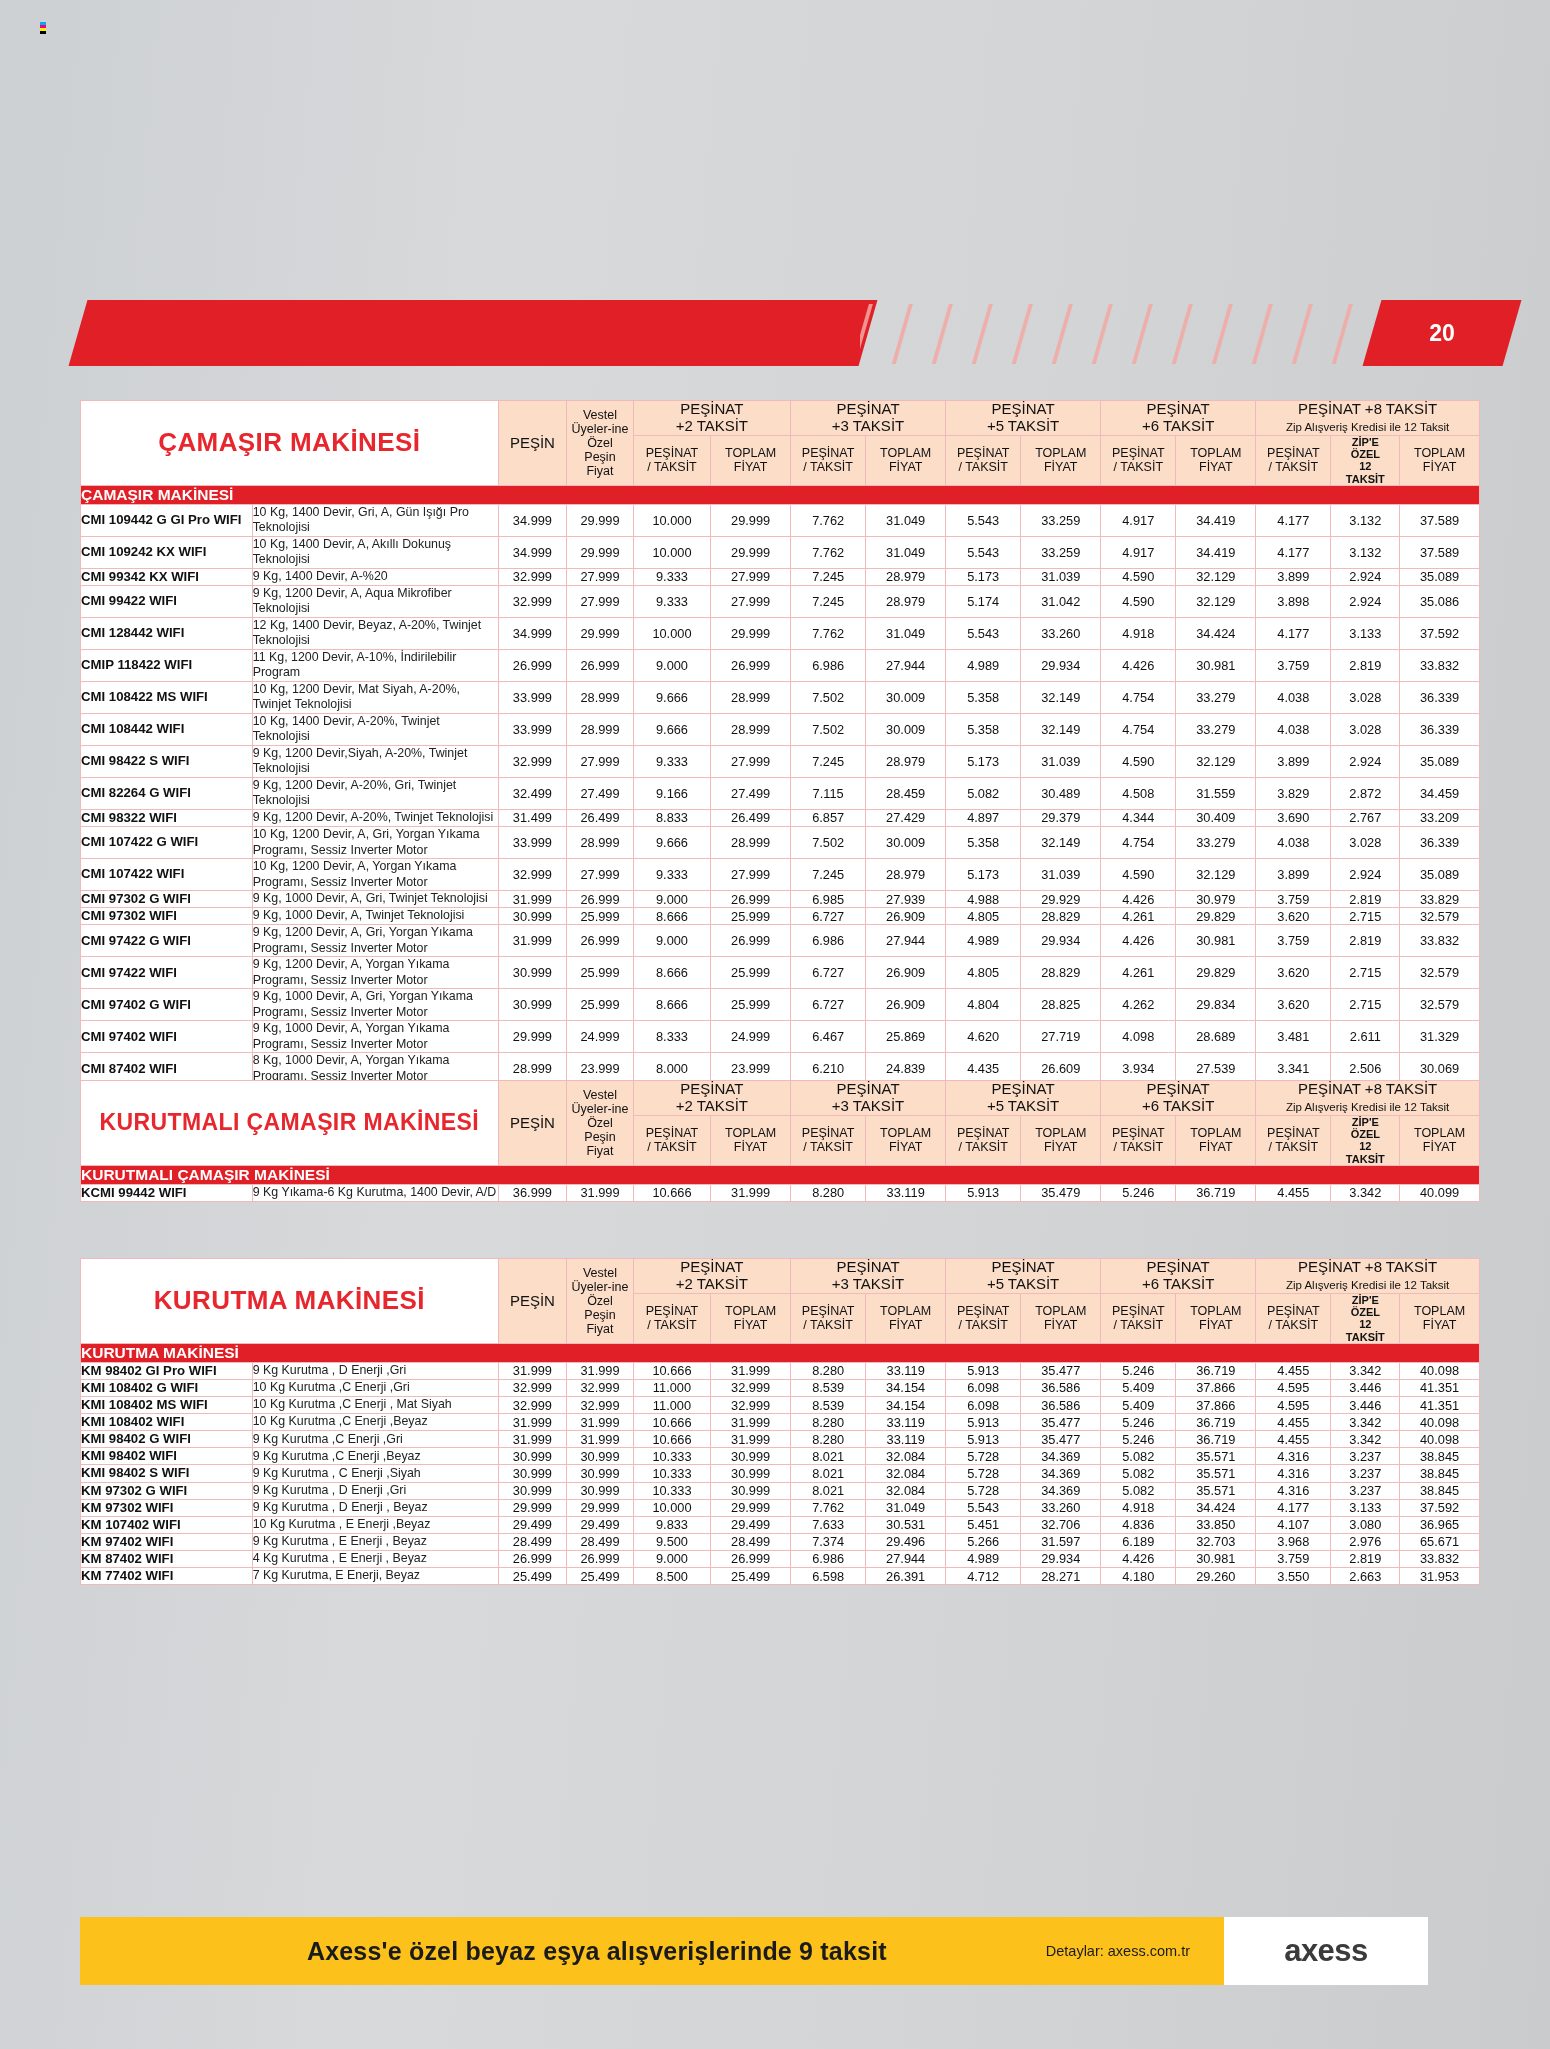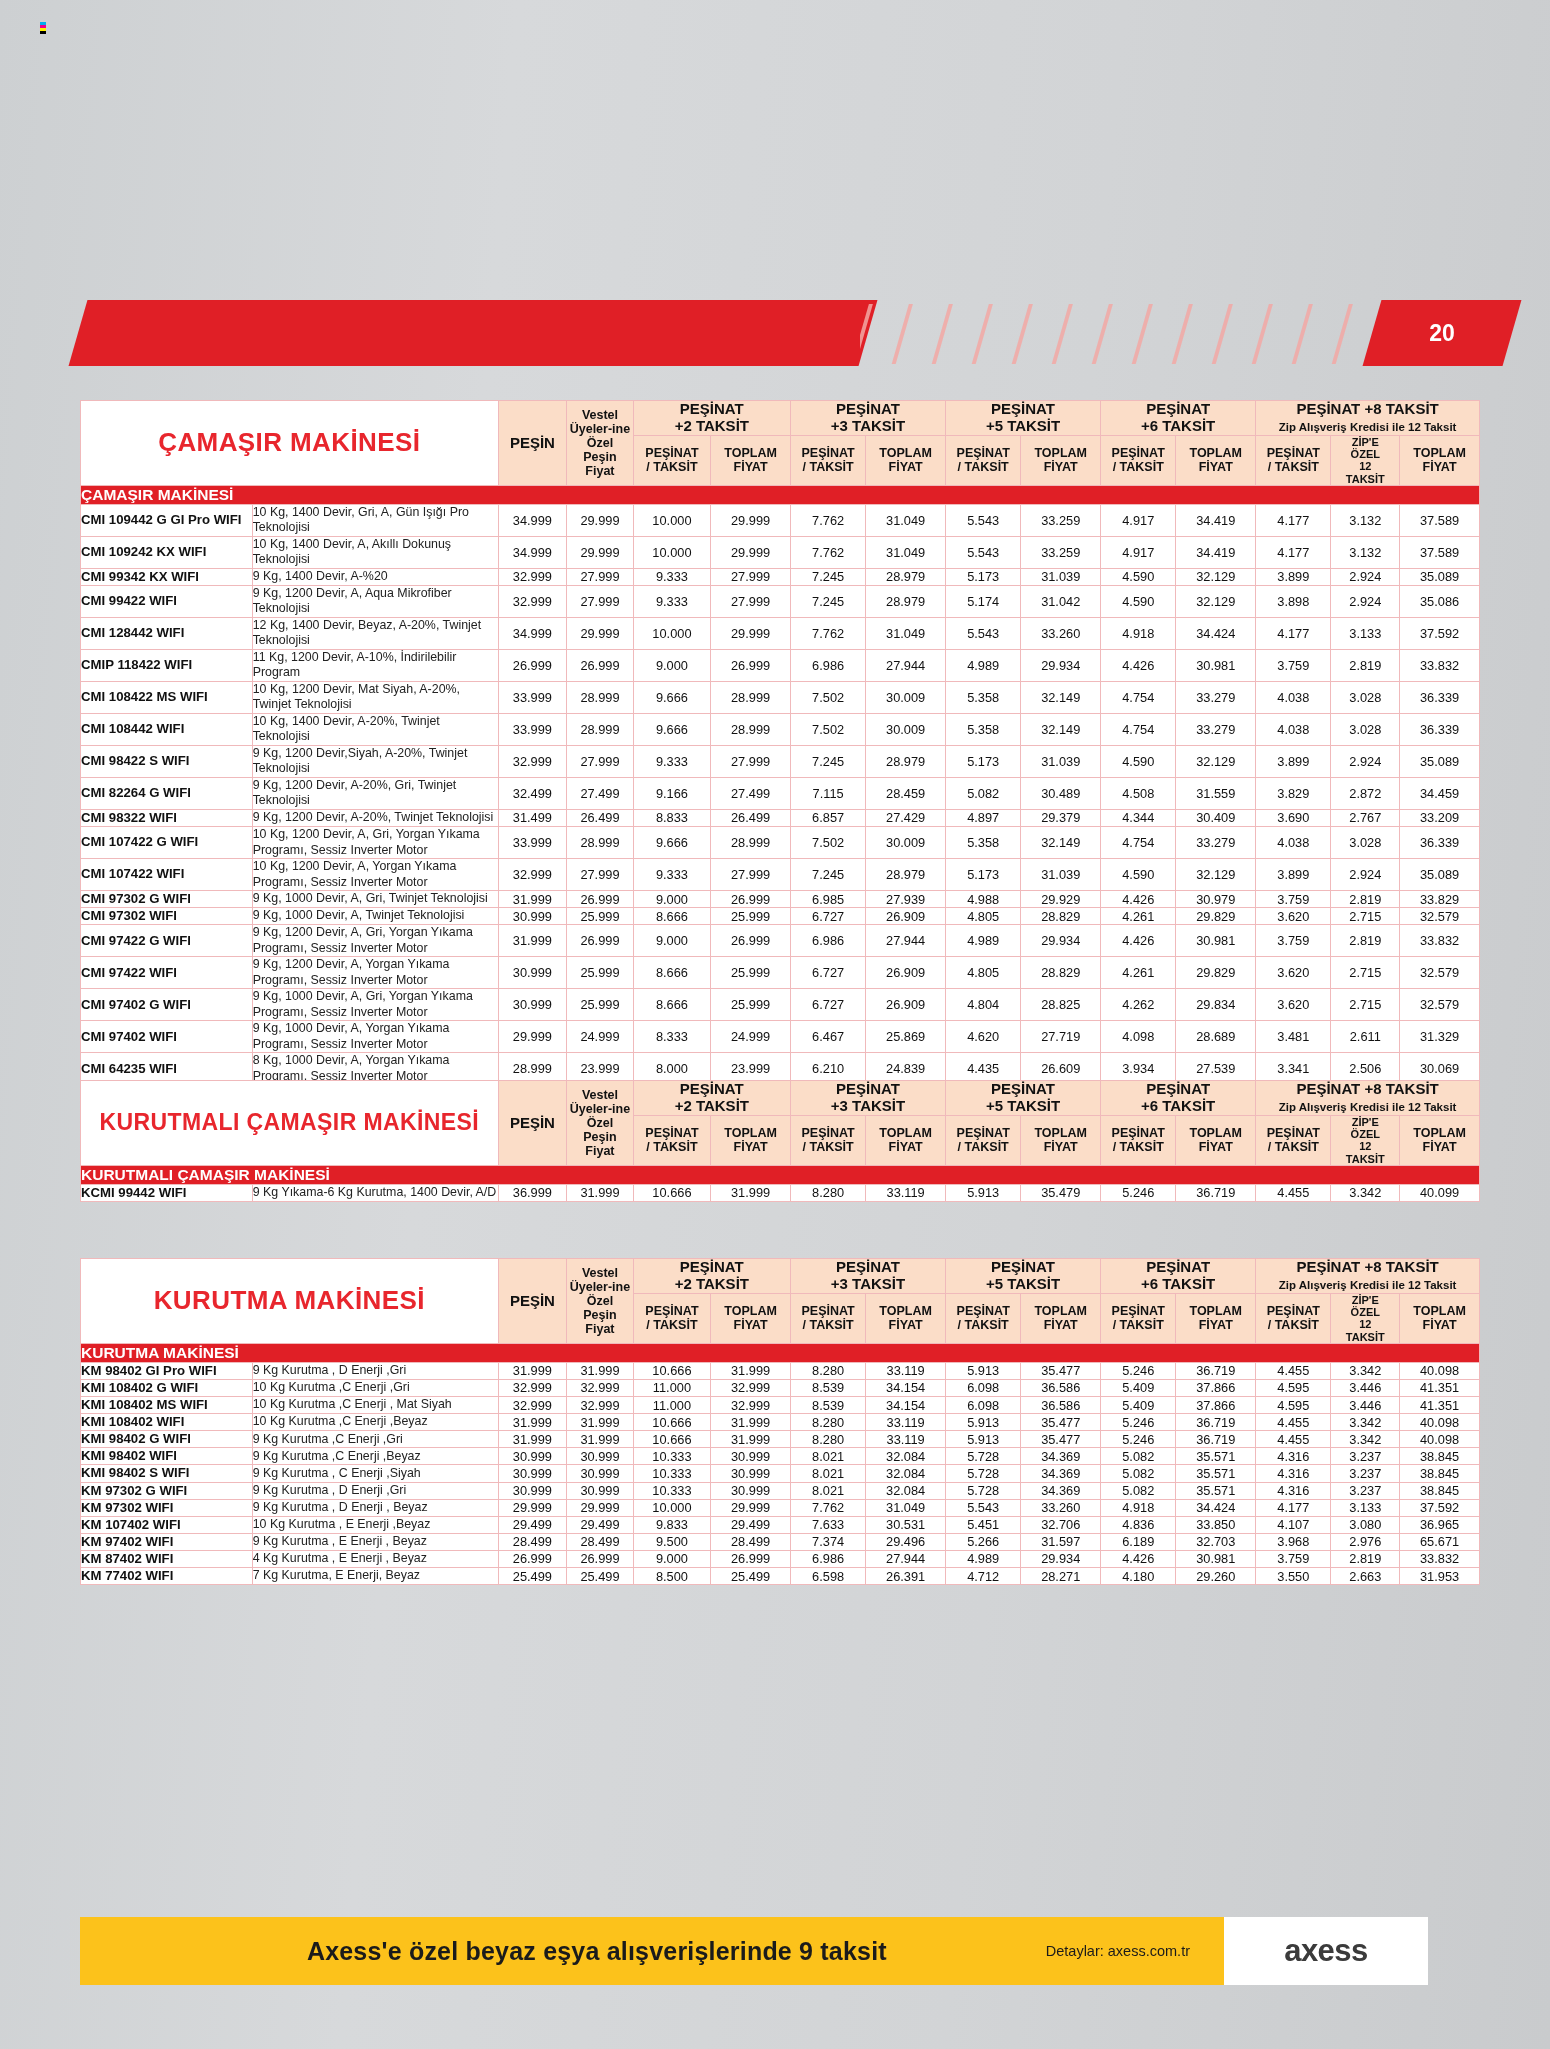--- a/index.html
+++ b/index.html
@@ -56,21 +56,21 @@
     width:1400px; border-collapse:collapse;
     background:#ffffff; table-layout:fixed;
   }
   table.price th, table.price td {
     border:1px solid #f0b9bb;
     padding:0;
   }
   
   .hd {
     background:#fbddc8; color:#111;
-    font-size:15px; font-weight:bold; text-align:center;
+    font-size:15px; font-weight:normal; text-align:center;
     line-height:1.12; padding:4px 2px;
   }
   .hd.small { font-size:12.5px; }
   .hd.tiny { font-size:11px; font-weight:bold; }
   .hd-white { background:#ffffff; border:1px solid #f0b9bb; }
   .title-cell {
     color:#e8262d; font-size:26px; font-weight:bold;
     text-align:center; letter-spacing:0.4px;
   }
   .title-cell.sm { font-size:23px; }
@@ -515,21 +515,21 @@
           <td class="num">25.869</td>
           <td class="num">4.620</td>
           <td class="num">27.719</td>
           <td class="num">4.098</td>
           <td class="num">28.689</td>
           <td class="num">3.481</td>
           <td class="num">2.611</td>
           <td class="num">31.329</td>
         </tr>
         <tr>
-          <td class="model">CMI 64235 WIFI</td>
+          <td class="model">CMI 87402 WIFI</td>
           <td class="desc">8 Kg, 1000 Devir, A, Yorgan Yıkama Programı, Sessiz Inverter Motor</td>
           <td class="num">28.999</td>
           <td class="num">23.999</td>
           <td class="num">8.000</td>
           <td class="num">23.999</td>
           <td class="num">6.210</td>
           <td class="num">24.839</td>
           <td class="num">4.435</td>
           <td class="num">26.609</td>
           <td class="num">3.934</td>

